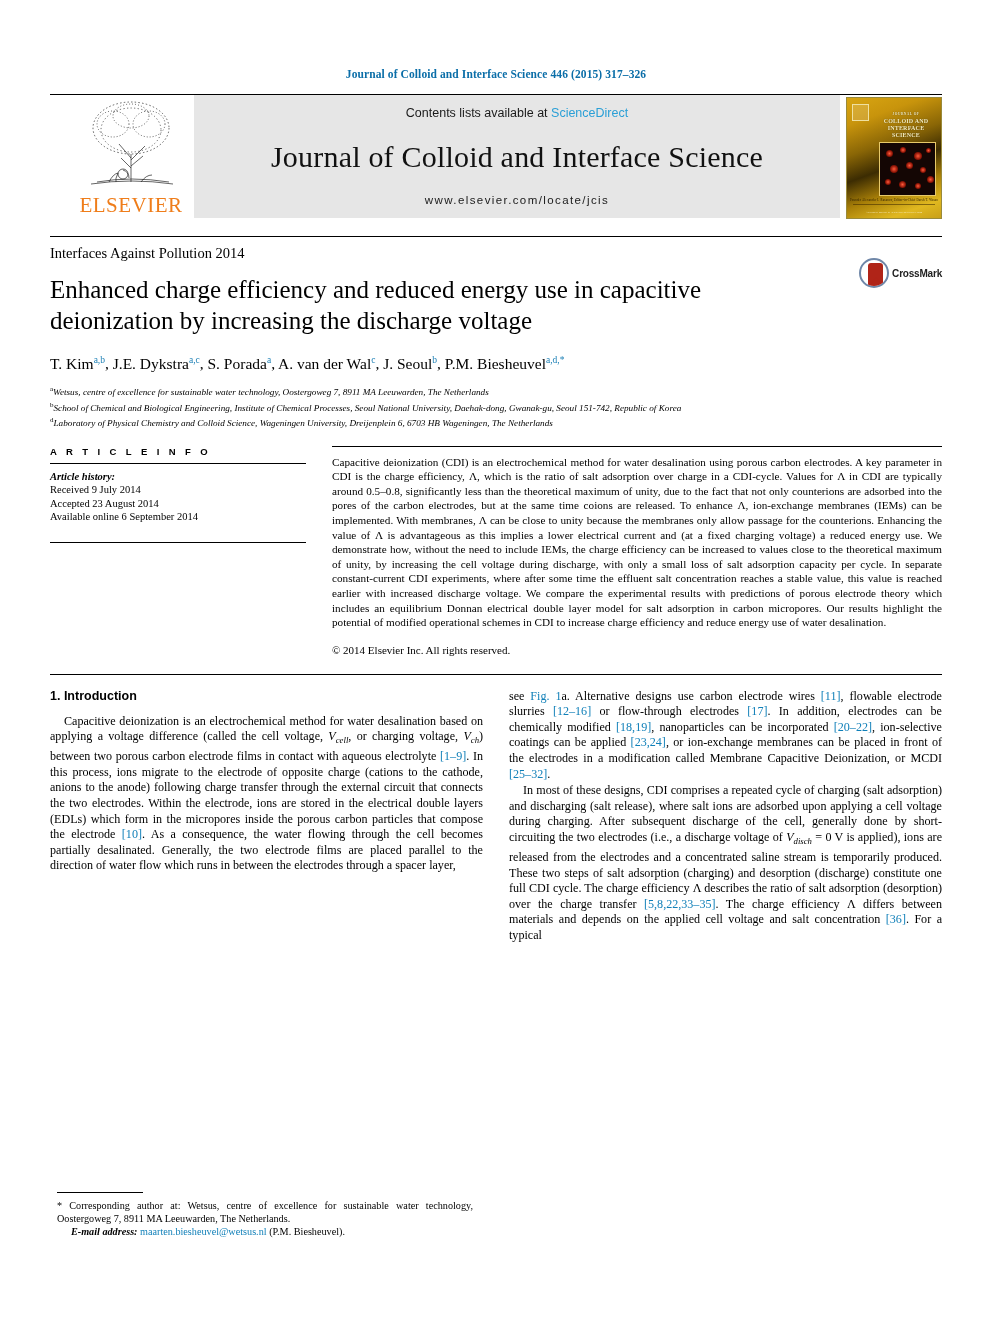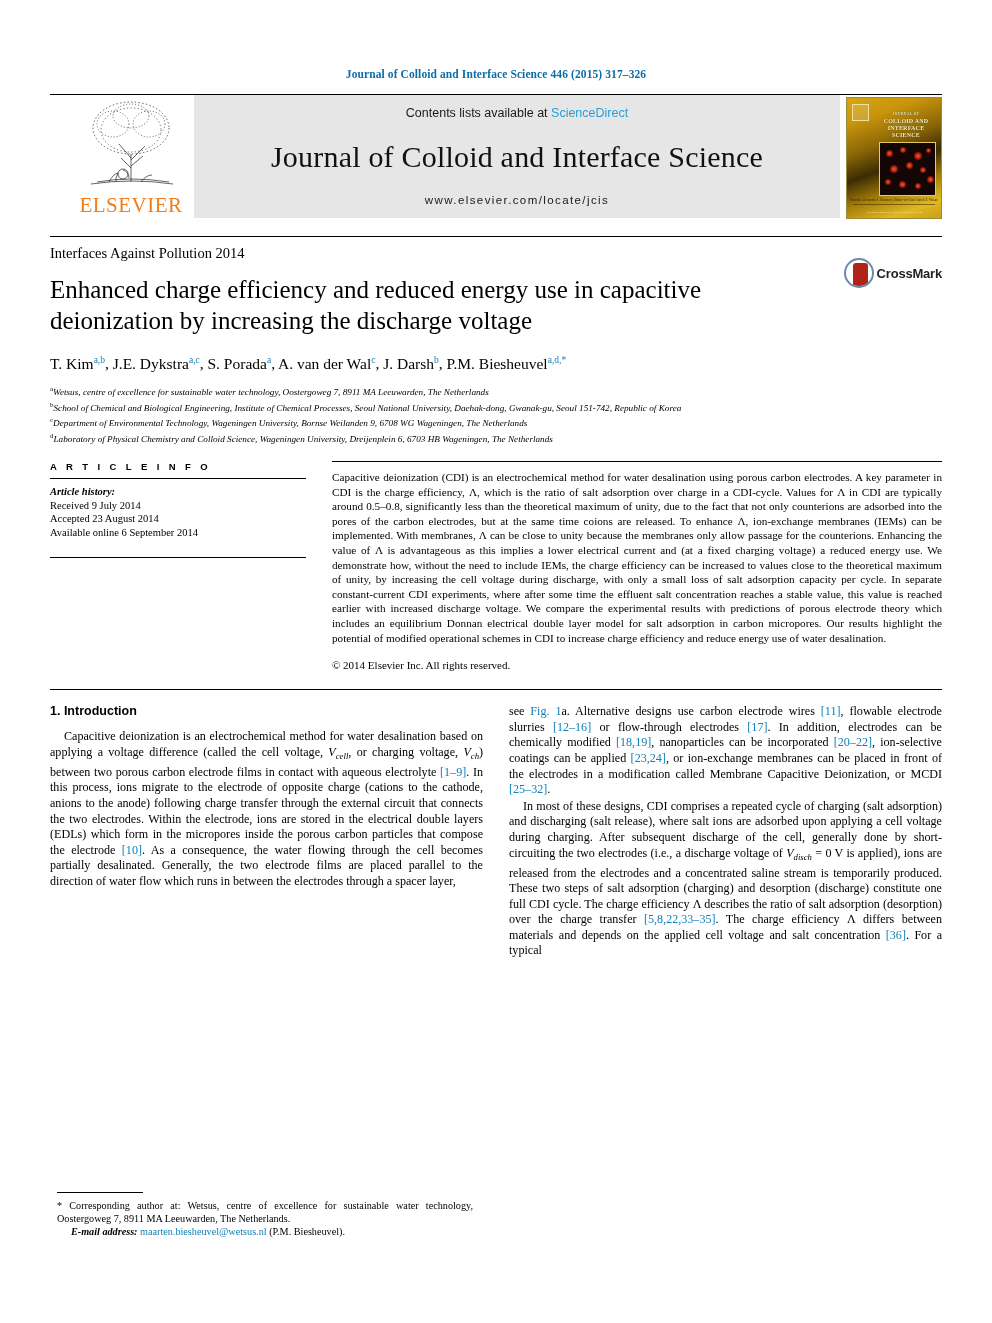--- a/index.html
+++ b/index.html
@@ -162,21 +162,21 @@
   }
   .cm-tri {
     position: absolute; left: 10px; bottom: 2px;
     width: 0; height: 0;
     border-left: 5px solid transparent;
     border-right: 5px solid transparent;
     border-bottom: 7px solid #b02418;
   }
   .cm-label {
     font-family: "Liberation Sans", sans-serif;
-    font-size: 13px; font-weight: bold; color: #222; letter-spacing: -.2px;
+    font-size: 10px; font-weight: bold; color: #222; letter-spacing: -.2px;
   }
 
   .authors {
     font-family: "Liberation Serif", serif;
     font-size: 15.5px;
     line-height: 20px;
     color: #000;
     margin-bottom: 9px;
   }
   .authors sup { color: #1b7fb5; font-size: 9.5px; }
@@ -319,28 +319,27 @@
       <span class="cm-label">CrossMark</span>
     </div>
 
     <h1 class="article-title">Enhanced charge efficiency and reduced energy use in capacitive deionization by increasing the discharge voltage</h1>
 
     <div class="authors">
       <span><span>T. Kim</span><sup>a,b</sup></span>,
       <span><span>J.E. Dykstra</span><sup>a,c</sup></span>,
       <span><span>S. Porada</span><sup>a</sup></span>,
       <span><span>A. van der Wal</span><sup>c</sup></span>,
-      <span><span>J. Darsh</span><sup>b</sup></span>,
+      <span><span>J. Seoul</span><sup>b</sup></span>,
       <span><span>P.M. Biesheuvel</span><sup>a,d,*</sup></span>
     </div>
 
     <div class="affiliations">
       <div><sup>a</sup><span>Wetsus, centre of excellence for sustainable water technology, Oostergoweg 7, 8911 MA Leeuwarden, The Netherlands</span></div>
       <div><sup>b</sup><span>School of Chemical and Biological Engineering, Institute of Chemical Processes, Seoul National University, Daehak-dong, Gwanak-gu, Seoul 151-742, Republic of Korea</span></div>
-      <div><sup>c</sup><span>Department of Environmental Technology, Wageningen University, Bornse Weilanden 9, 6708 WG Wageningen, The Netherlands</span></div>
       <div><sup>d</sup><span>Laboratory of Physical Chemistry and Colloid Science, Wageningen University, Dreijenplein 6, 6703 HB Wageningen, The Netherlands</span></div>
     </div>
   </div>
 
   <div class="info-abstract">
 
     <div class="col-info">
       <div class="sec-head">A R T I C L E   I N F O</div>
       <div class="rule-top"></div>
       <div class="info-block">

